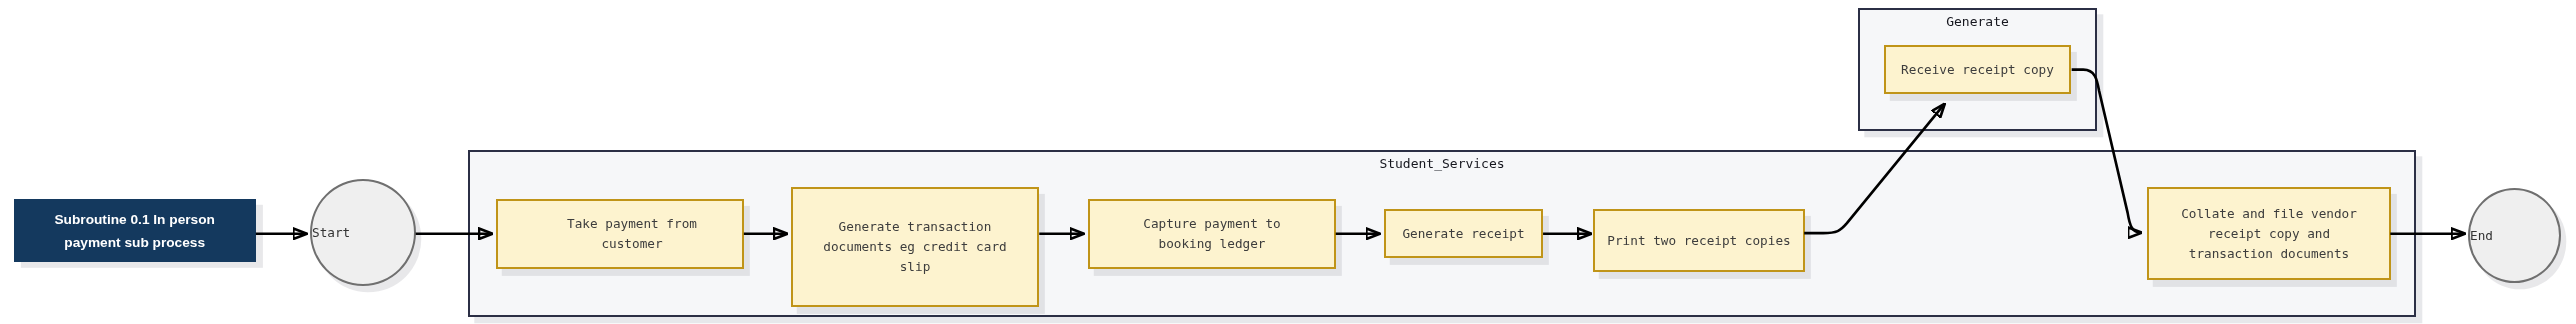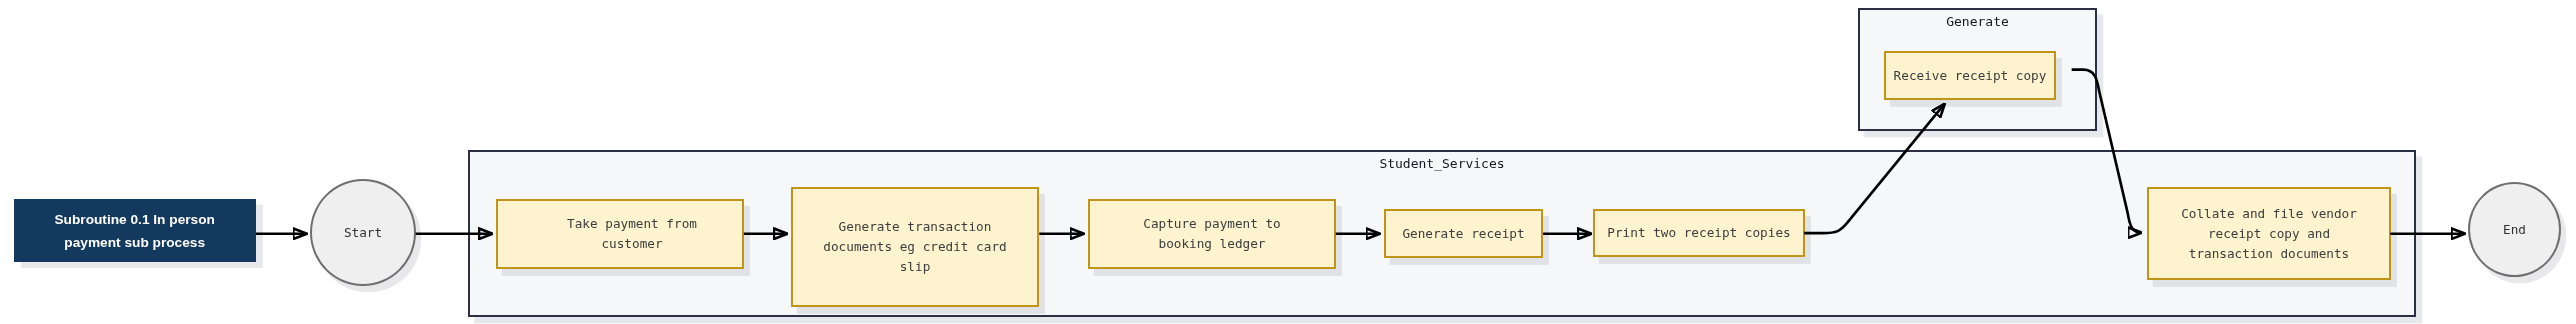--- a/index.html
+++ b/index.html
@@ -23,47 +23,47 @@
     box-shadow:5.8px 6.9px 0 rgba(165,165,170,0.25);
     display:flex;align-items:center;justify-content:center;
     text-align:center;font-size:12.7px;line-height:20px;color:#3d3d3d;
   }
   .task .txt{display:inline-block;max-width:190px;}
   .task.oneline .txt{white-space:nowrap;max-width:none;}
   .terminal{
     position:absolute;box-sizing:border-box;border-radius:50%;
     background:#efefef;border:2.6px solid #6f6f6f;
     box-shadow:5.3px 6.3px 0 rgba(165,165,170,0.25);
-    display:flex;align-items:center;justify-content:center;
+    display:flex;align-items:center;
     font-size:12.7px;color:#333333;
   }
   .subroutine{
     position:absolute;left:13.7px;top:199px;width:242px;height:63px;
     box-sizing:border-box;background:#14395e;color:#ffffff;
     box-shadow:6.9px 5.8px 0 rgba(165,165,170,0.25);
     display:flex;align-items:center;justify-content:center;text-align:center;
     font-family:"Liberation Sans","DejaVu Sans",sans-serif;
     font-weight:bold;font-size:13.7px;line-height:23px;
   }
   .subroutine .txt{display:inline-block;max-width:200px;}
   svg.overlay{position:absolute;left:0;top:0;pointer-events:none;}
   svg.overlay path{stroke:#000000;stroke-width:5;fill:none;}
 
   
   #lane-student{left:468px;top:150px;width:1948px;height:167px;}
   #lane-customer{left:1858px;top:8px;width:239px;height:123px;}
-  #node-receive{left:1884px;top:51px;width:172px;height:49px;}
+  #node-receive{left:1884px;top:45px;width:187px;height:49px;}
   #node-take{left:496px;top:199px;width:248px;height:70px;padding-left:24px;}
   #node-gentx{left:791px;top:187px;width:248px;height:120px;}
   #node-capture{left:1088px;top:199px;width:248px;height:70px;}
   #node-genreceipt{left:1384px;top:209px;width:159px;height:49px;}
-  #node-print{left:1593px;top:209px;width:212px;height:48px;}
+  #node-print{left:1593px;top:209px;width:212px;height:63px;}
   #node-collate{left:2147px;top:187px;width:244px;height:93px;}
   #node-start{left:310px;top:179px;width:106px;height:107px;}
-  #node-end{left:2468px;top:182px;width:93px;height:95px;}
+  #node-end{left:2468px;top:188px;width:93px;height:95px;}
 </style>
 </head>
 <body>
 
 <div class="lane" id="lane-student">
   <div class="lane-label">Student_Services</div>
 </div>
 
 <div class="lane" id="lane-customer">
   <div class="lane-label">Generate</div>

